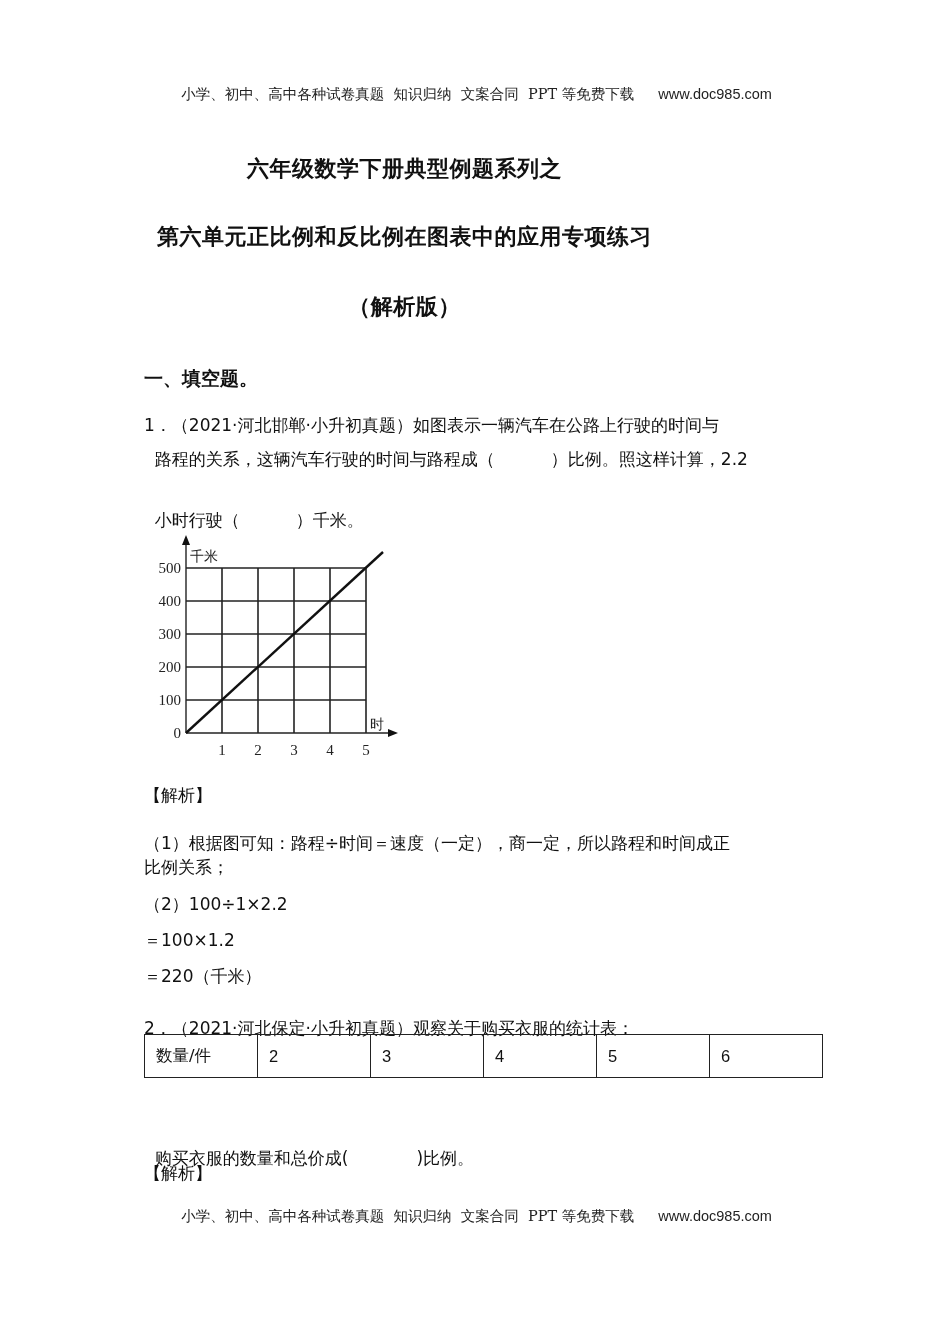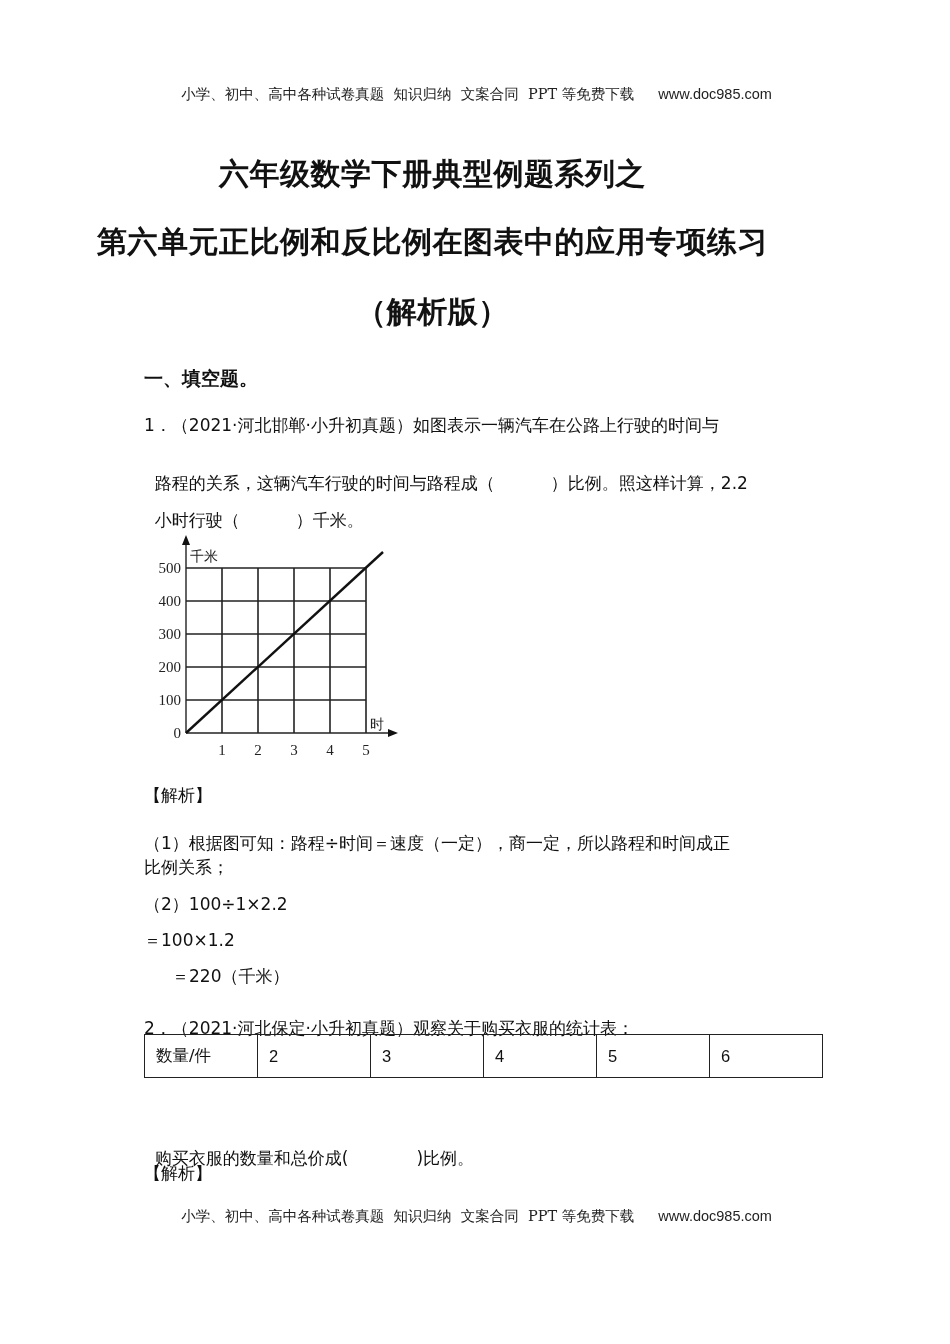--- a/index.html
+++ b/index.html
@@ -2,21 +2,21 @@
 <html><head>
 <meta charset="utf-8">
 <style>
   html, body { margin: 0; padding: 0; background: #ffffff; }
   body { width: 950px; height: 1344px; position: relative; overflow: hidden;
          font-family: "DejaVu Sans", "Liberation Sans", sans-serif; color: #111; }
   .abs { position: absolute; }
   .header-band { left: 0; width: 944px; text-align: center; font-size: 14.5px; color: #222;
                  font-family: "DejaVu Serif", "Liberation Serif", serif; white-space: pre; }
   .header-band .url { font-family: "Liberation Sans", "DejaVu Sans", sans-serif; font-size: 14.5px; margin-left: 24px; }
-  .title { left: 0; width: 809px; text-align: center; font-weight: bold; font-size: 30px; letter-spacing: 0.5px; padding-left: 28px; }
+  .title { left: 0; width: 809px; text-align: center; font-weight: bold; font-size: 22px; letter-spacing: 0.5px; }
   .section { left: 144px; font-weight: bold; font-size: 19px; }
   .line { left: 144px; font-size: 17px; white-space: pre; }
   .blank { display: inline-block; }
   table.stats { position: absolute; left: 144px; top: 1034px; border-collapse: collapse; }
   table.stats td { border: 1.5px solid #222; height: 42px; width: 101px; padding: 0 0 0 11px;
                    font-size: 16.5px; font-family: "Liberation Sans", "DejaVu Sans", sans-serif; }
   table.stats td.head { font-family: "DejaVu Sans", sans-serif; }
   .chart { left: 150px; top: 535px; }
   .chart text { font-family: "Liberation Serif", "DejaVu Serif", serif; font-size: 15px; fill: #222; }
   .chart text.cn { font-family: "DejaVu Sans", sans-serif; font-size: 14px; }
@@ -28,21 +28,21 @@
   <span>小学、初中、高中各种试卷真题  知识归纳  文案合同  PPT 等免费下载</span><span class="url">www.doc985.com</span>
 </div>
 
 <div class="abs title" style="top:154px;">六年级数学下册典型例题系列之</div>
 <div class="abs title" style="top:222px;">第六单元正比例和反比例在图表中的应用专项练习</div>
 <div class="abs title" style="top:292px;">（解析版）</div>
 
 <div class="abs section" style="top:366px;">一、填空题。</div>
 
 <div class="abs line" style="top:414px;">1．（2021·河北邯郸·小升初真题）如图表示一辆汽车在公路上行驶的时间与</div>
-<div class="abs line" style="top:452px;">
+<div class="abs line" style="top:428px;">
   <span>路程的关系，这辆汽车行驶的时间与路程成（</span><span class="blank" style="width:56px;"></span><span>）比例。照这样计算，2.2</span>
 </div>
 <div class="abs line" style="top:489px;">
   <span>小时行驶（</span><span class="blank" style="width:56px;"></span><span>）千米。</span>
 </div>
 
 <svg class="abs chart" width="260" height="230" viewBox="0 0 260 230">
 
   <g stroke="#222" stroke-width="1.6" fill="none">
 
@@ -84,21 +84,21 @@
     <text x="180" y="220">4</text>
     <text x="216" y="220">5</text>
   </g>
 </svg>
 
 <div class="abs line" style="top:784px;">【解析】</div>
 <div class="abs line" style="top:796px;margin-top:36px;">（1）根据图可知：路程÷时间＝速度（一定），商一定，所以路程和时间成正</div>
 <div class="abs line" style="top:856px;">比例关系；</div>
 <div class="abs line" style="top:893px;">（2）100÷1×2.2</div>
 <div class="abs line" style="top:929px;">＝100×1.2</div>
-<div class="abs line" style="top:965px;margin-left:28px;">＝220（千米）</div>
+<div class="abs line" style="top:965px;">＝220（千米）</div>
 
 <div class="abs line" style="top:1001px;margin-top:16px;">2．（2021·河北保定·小升初真题）观察关于购买衣服的统计表：</div>
 
 <table class="stats">
   <tbody>
       <tr>
     <td class="head">数量/件</td>
     <td>2</td>
     <td>3</td>
     <td>4</td>

